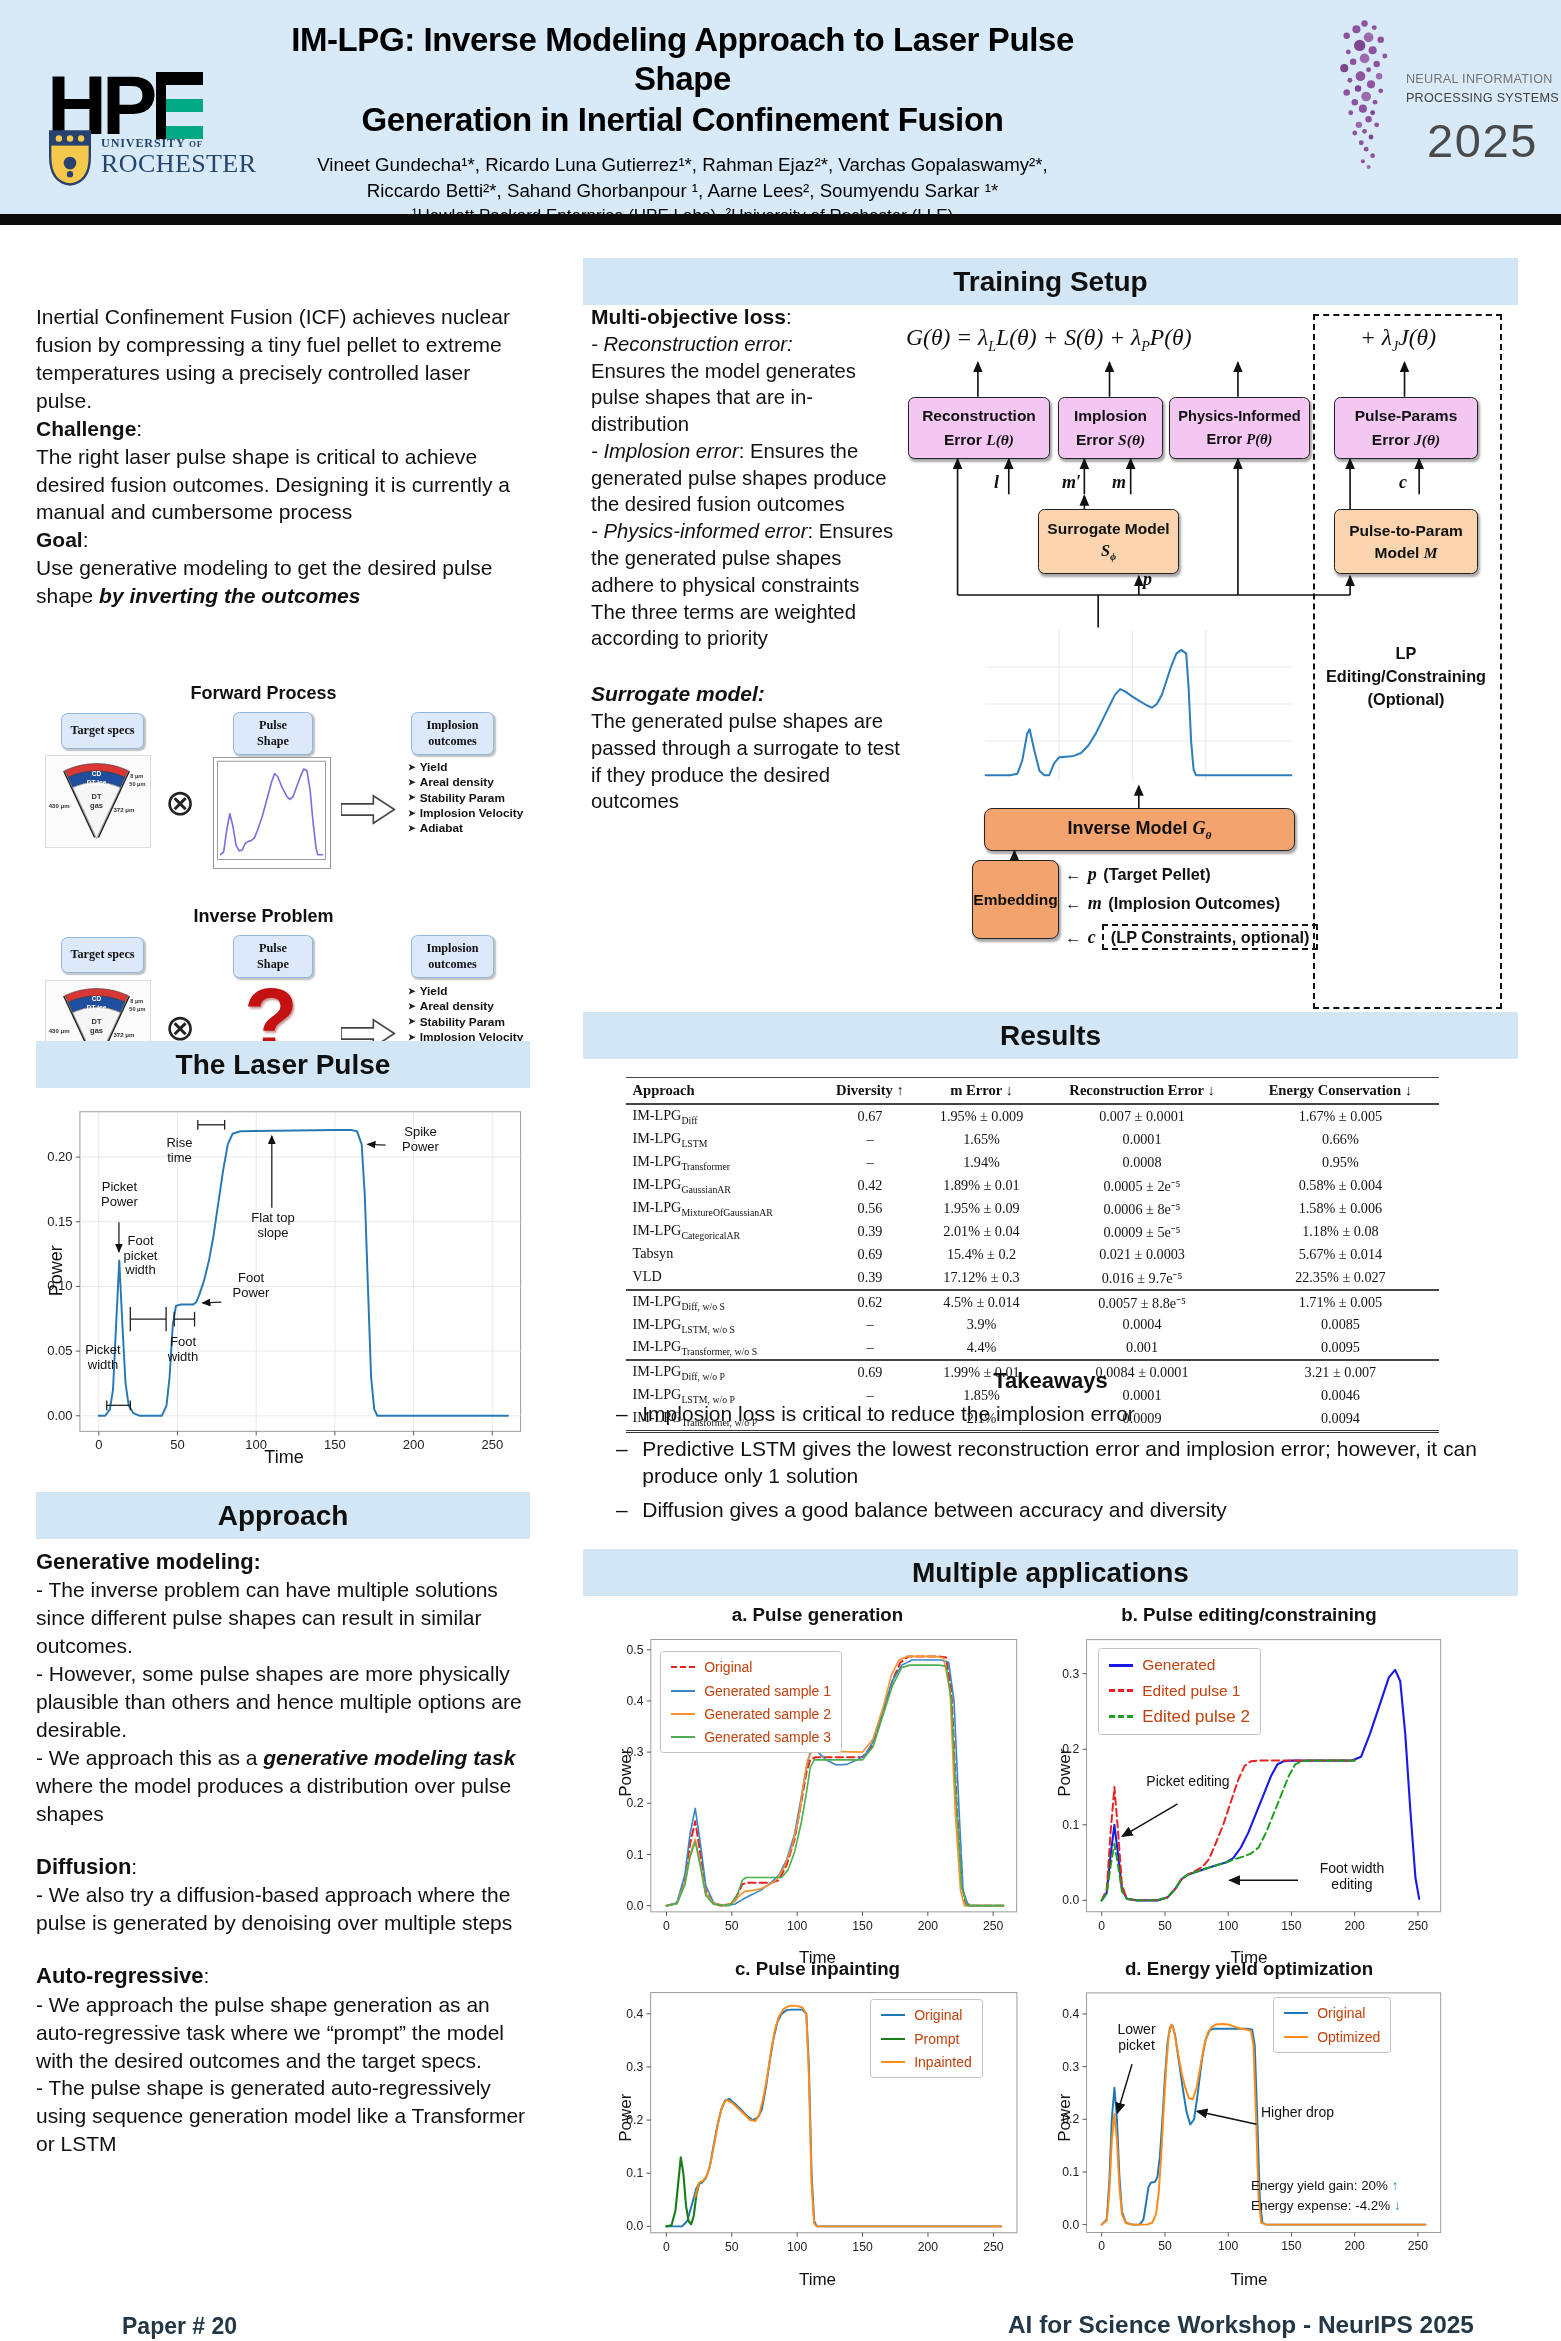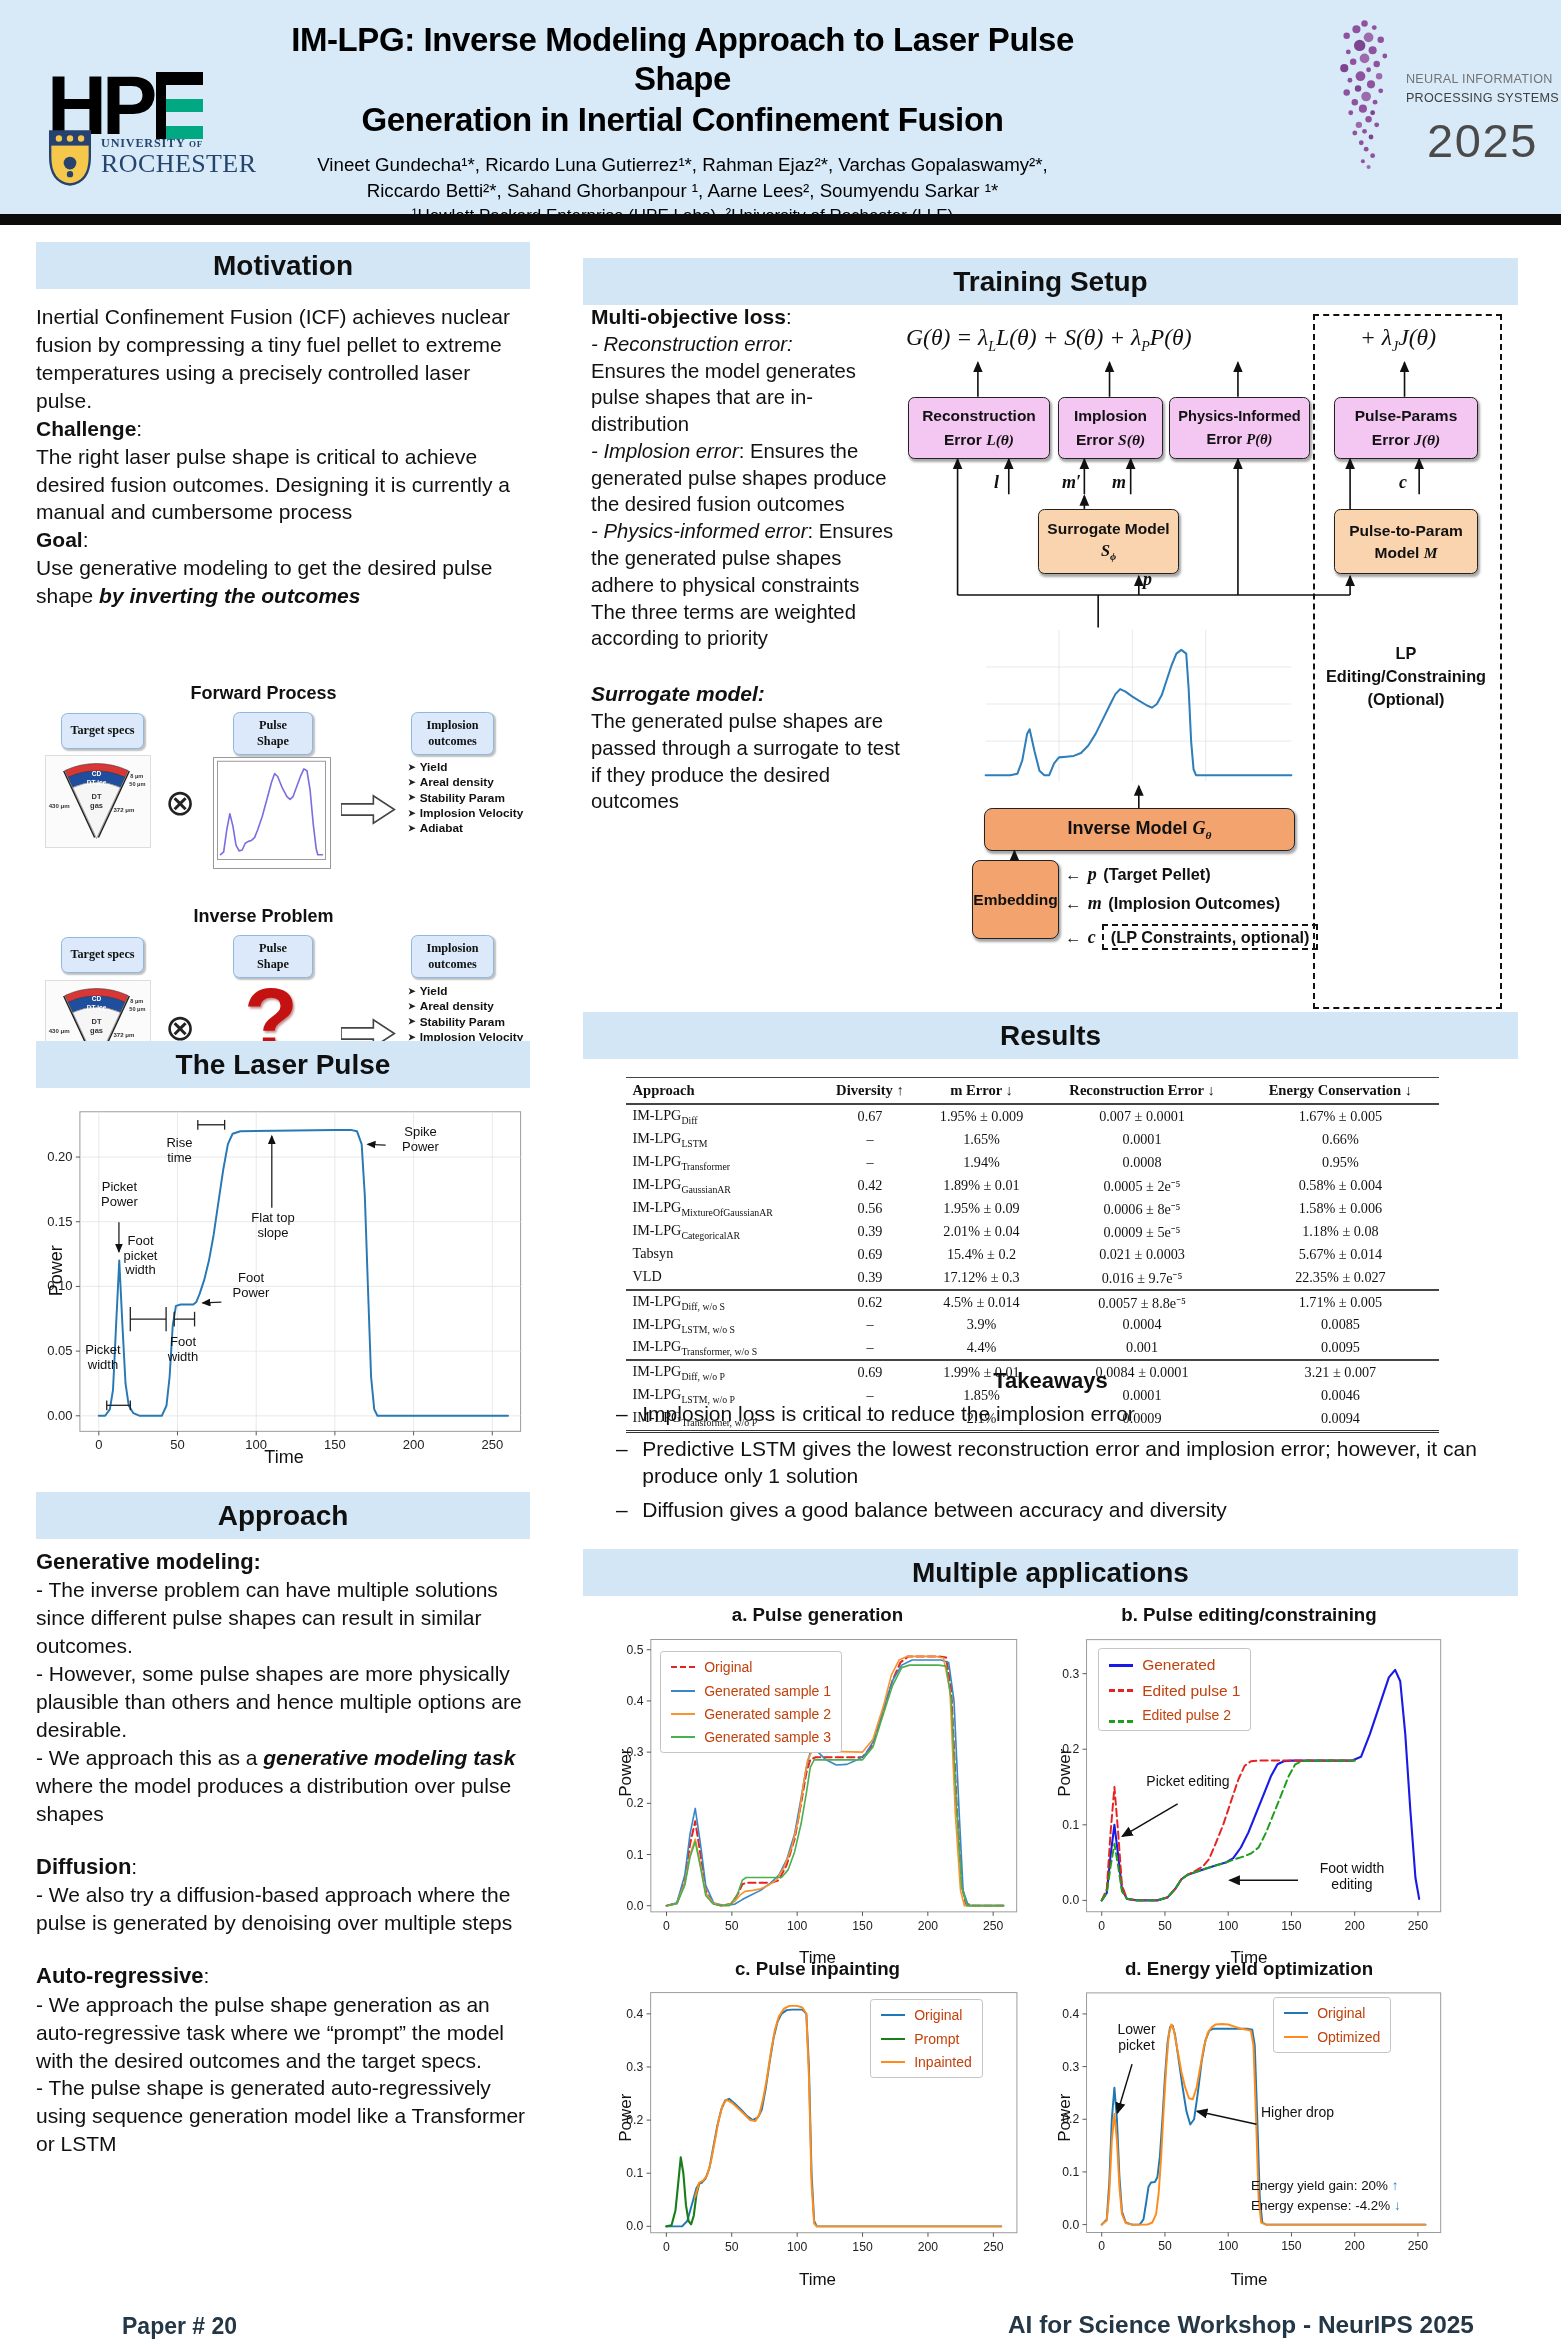--- a/index.html
+++ b/index.html
@@ -133,21 +133,20 @@
       </svg>
       <span style="display:flex;flex-direction:column;margin-top:59px;">
         <span style="font-size:12.6px;color:#737373;letter-spacing:0.3px;line-height:1.5;">NEURAL INFORMATION</span>
         <span style="font-size:12.6px;color:#3f3f3f;letter-spacing:0.3px;line-height:1.5;">PROCESSING SYSTEMS</span>
         <span style="font-size:47px;color:#4a4a4a;letter-spacing:1.6px;margin-top:4.9px;text-align:center;">2025</span>
       </span>
     </div>
   </div>
   <div class="abs" style="left:0;top:214px;width:1561px;height:11.4px;background:#0c0c0c;"></div>
 
-  <div class="band" style="left:36px;top:242px;width:494px;">Motivation</div>
 
   <div class="abs body-txt" style="left:36px;top:303px;width:494px;">
     <span>Inertial Confinement Fusion (ICF) achieves nuclear fusion by compressing a tiny fuel pellet to extreme temperatures using a precisely controlled laser pulse.</span><br>
     <span class="b">Challenge</span><span>:</span><br>
     <span>The right laser pulse shape is critical to achieve desired fusion outcomes. Designing it is currently a manual and cumbersome process</span><br>
     <span class="b">Goal</span><span>:</span><br>
     <span>Use generative modeling to get the desired pulse shape </span><span class="b it">by inverting the outcomes</span>
   </div>
 
   <div class="abs ctr b" style="left:36px;top:683px;width:455px;font-size:18px;">Forward Process</div>
@@ -711,21 +710,21 @@
   </div>
   <div class="leg" style="left:1098px;top:1648px;">
     <div class="row" style="font-size:15.5px;">
         <span class="sw" style="border-color:#1a1ae6;border-top-width:3.3px;"></span>
         <span>Generated</span>
       </div>
     <div class="row" style="font-size:15.5px;">
         <span class="sw" style="border-color:#e62222;border-top-style:dashed;border-top-width:3.3px;"></span>
         <span>Edited pulse 1</span>
       </div>
-    <div class="row" style="font-size:14px;align-items:flex-end;">
+    <div class="row" style="font-size:17px;">
         <span class="sw" style="border-color:#1e9e1e;border-top-style:dashed;border-top-width:3.3px;"></span>
         <span>Edited pulse 2</span>
       </div>
   </div>
 
   <div class="ann" style="left:1137px;top:1774px;width:102px;font-size:14px;">Picket editing</div>
   <div class="ann" style="left:1303px;top:1861px;width:98px;font-size:14px;">Foot width editing</div>
 
   <div class="abs ctr b" style="left:614px;top:1958px;width:407px;font-size:18.7px;">c. Pulse inpainting</div>
   <div class="abs ctr b" style="left:1050px;top:1958px;width:398px;font-size:18.7px;">d. Energy yield optimization</div>

